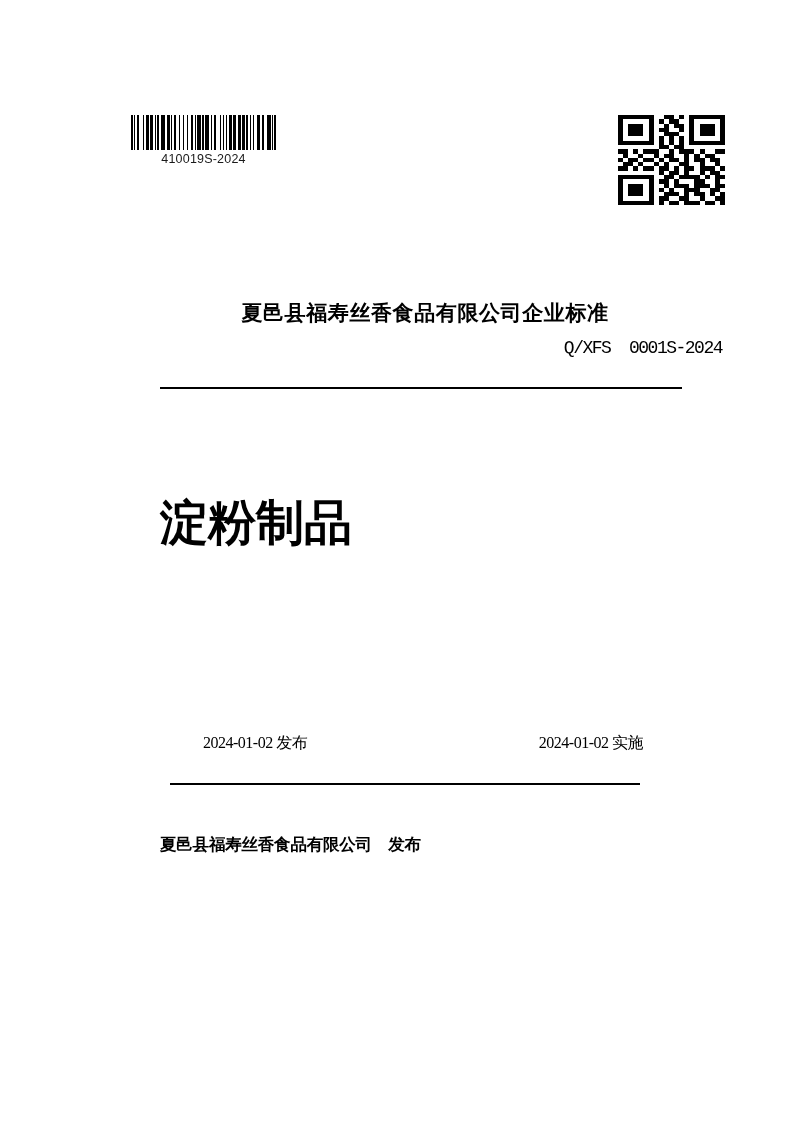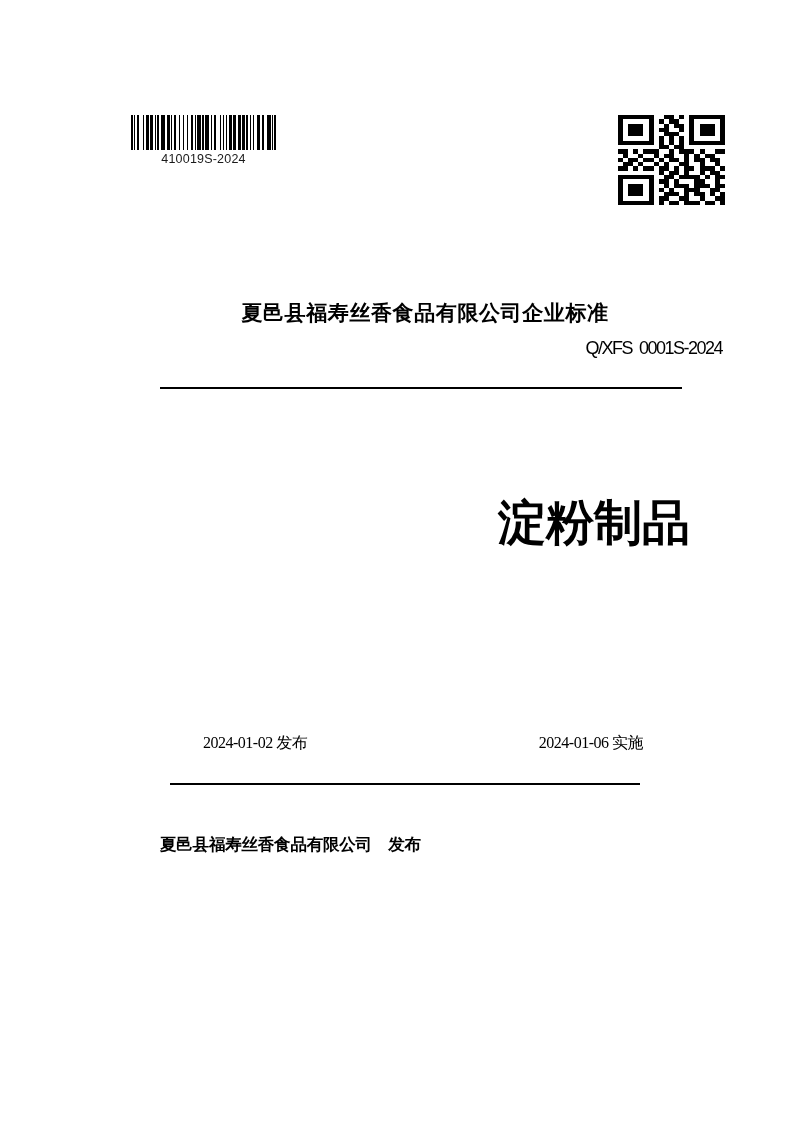--- a/index.html
+++ b/index.html
@@ -60,21 +60,21 @@
     font-weight: bold;
     letter-spacing: 0.6px;
     white-space: pre;
   }
 
   
   .std-number {
     position: absolute;
     right: 71px;
     top: 339px;
-    font-family: Liberation Sans, sans-serif;
+    font-family: Liberation Mono, monospace;
     font-size: 18px;
     line-height: 19px;
     letter-spacing: -1.5px;
     white-space: pre;
   }
 
   
   .rule {
     position: absolute;
     height: 2px;
@@ -90,21 +90,21 @@
     top: 783px;
     width: 470px;
   }
 
   
   .doc-title {
     position: absolute;
     left: 160px;
     top: 497px;
     width: 530px;
-    text-align: right;
+    text-align: left;
     font-size: 48px;
     line-height: 52px;
     font-weight: 600;
     white-space: pre;
   }
 
   
   .date {
     position: absolute;
     top: 733px;
@@ -429,19 +429,19 @@
   <div class="company-title">夏邑县福寿丝香食品有限公司企业标准</div>
 
   <div class="std-number">Q/XFS  0001S-2024</div>
 
   <div class="rule rule-top"></div>
 
   <div class="doc-title">淀粉制品</div>
 
   <div class="date release">2024-01-02 发布</div>
 
-  <div class="date implement">2024-01-06 实施</div>
+  <div class="date implement">2024-01-02 实施</div>
 
   <div class="rule rule-bottom"></div>
 
   <div class="publisher">夏邑县福寿丝香食品有限公司　发布</div>
 
 </div>
 
 </body></html>

